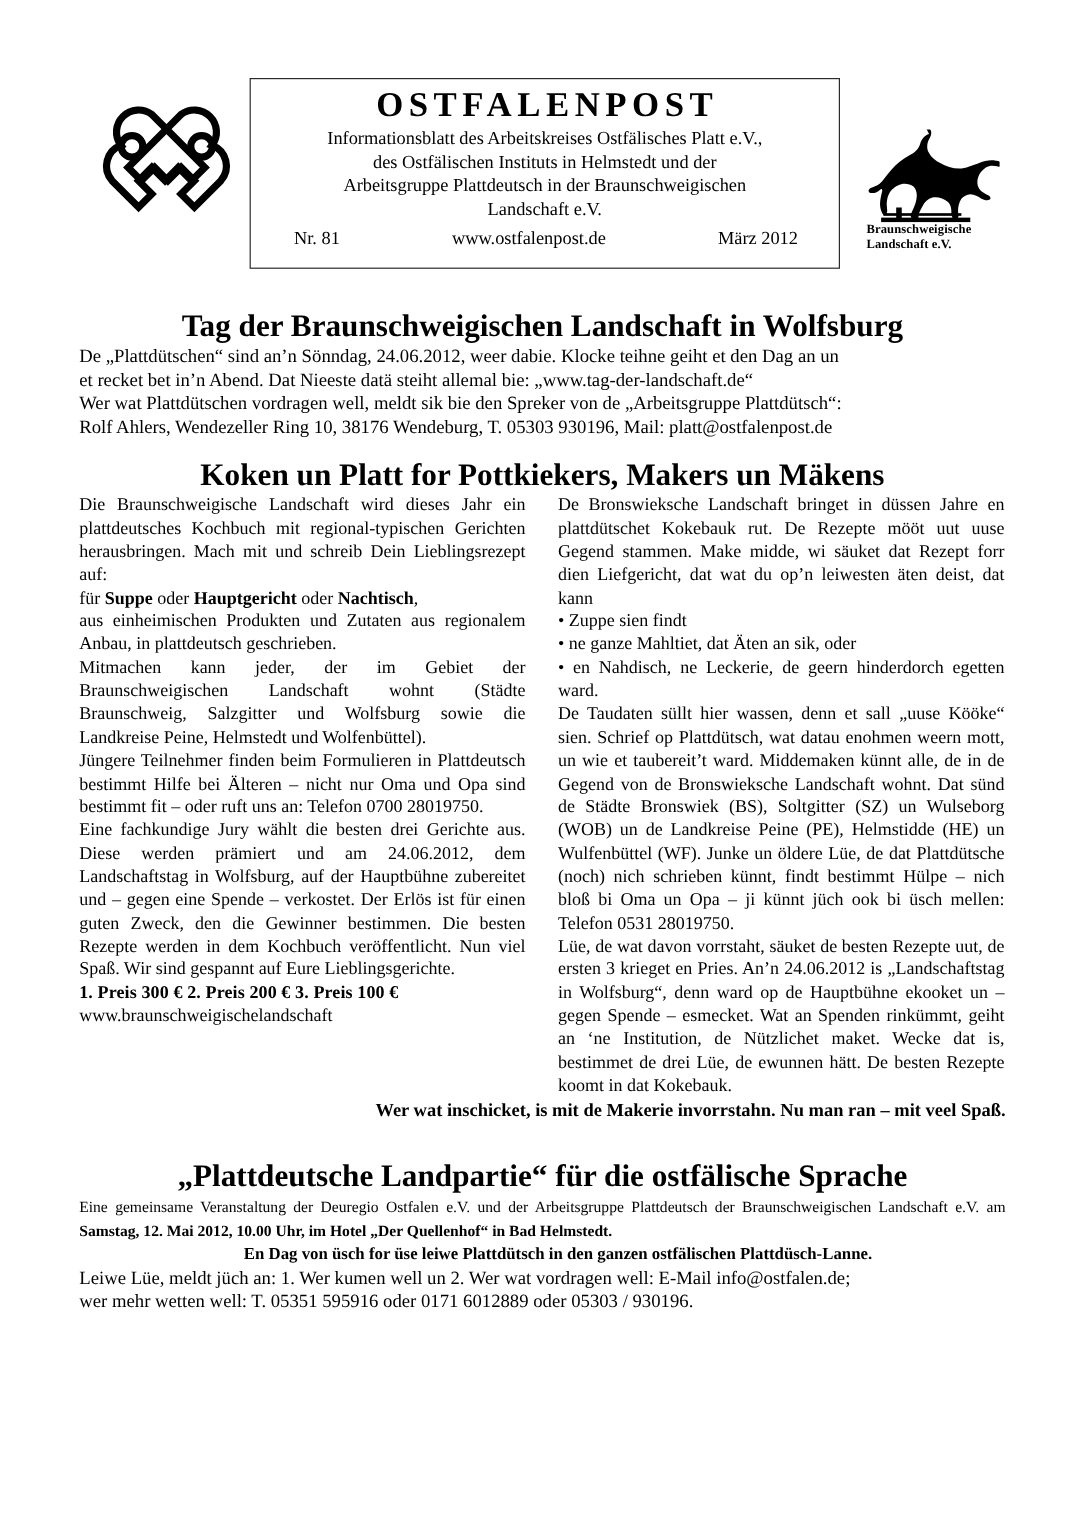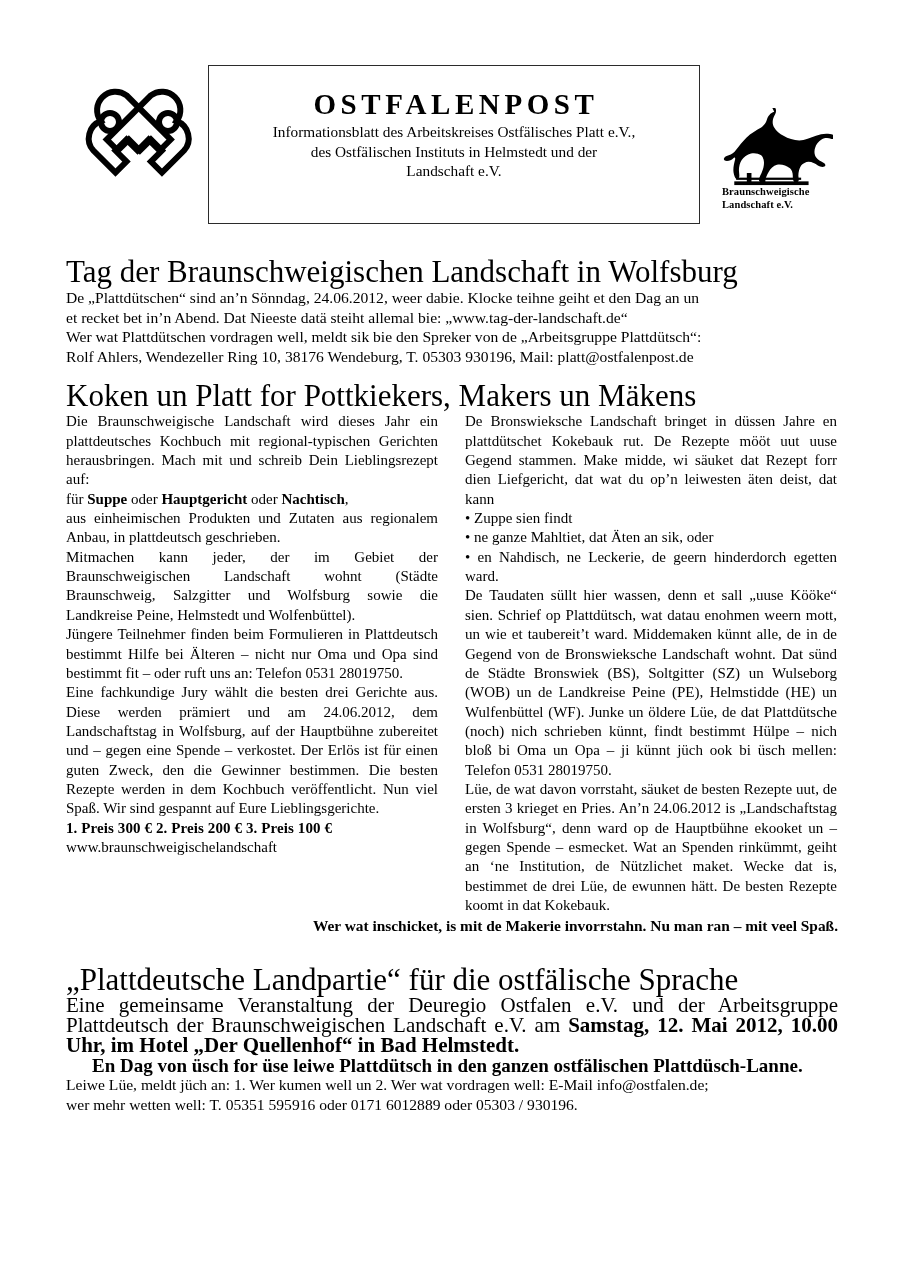--- a/index.html
+++ b/index.html
@@ -61,21 +61,21 @@
   }
   .headbox {
     position: absolute;
     left: 208px;
     top: 3px;
     width: 492px;
     height: 159px;
     border: 1.3px solid #2b2b2b;
     box-sizing: border-box;
     text-align: center;
-    padding-top: 21px;
+    padding-top: 5px;
   }
   .title-main {
     font-size: 29px;
     font-weight: bold;
     letter-spacing: 4.6px;
     line-height: 34px;
     padding-left: 4px;
     font-family: "Liberation Serif", serif;
   }
   .subtitle {
@@ -88,22 +88,23 @@
     justify-content: space-between;
     font-size: 15.3px;
     padding: 6px 34px 0 36px;
   }
 
   
   .content {
     padding: 0 66px 0 66px;
   }
   h2.article-title {
-    font-size: 31px;
-    font-weight: normal;
+    font-size: 26px;
+    font-weight: bold;
+    text-align: center;
     margin: 16px 0 2px 0;
     line-height: 28px;
   }
   p.body-line {
     font-size: 15.6px;
     line-height: 19.4px;
     margin: 0;
     text-align: left;
   }
   .article-1 { margin-top: 10px; }
@@ -138,28 +139,29 @@
   .center-bold {
     text-align: right;
     font-weight: bold;
     font-size: 15.4px;
     line-height: 20px;
     margin: 1px 0 0 0;
   }
   .indent-bold {
     font-weight: bold;
     text-indent: 26px;
-    font-size: 19px;
+    font-size: 14px;
     line-height: 19.6px;
     margin: 0;
+    text-align: center;
   }
   .article-3 { margin-top: 30px; }
   .just {
     text-align: justify;
-    font-size: 21px;
+    font-size: 13px;
     line-height: 19.8px;
     margin: 0;
   }
   b, strong { font-weight: bold; }
 </style>
 </head>
 <body>
 
 <div class="page">
 
@@ -179,21 +181,27 @@
           <circle cx="90" cy="38" r="9"></circle>
         </g>
       </svg>
     </div>
 
     <div class="headbox">
       <div class="title-main">OSTFALENPOST</div>
       <div class="subtitle">
         <div>Informationsblatt des Arbeitskreises Ostfälisches Platt e.V.,</div>
         <div>des Ostfälischen Instituts in Helmstedt und der</div>
+        <div>Arbeitsgruppe Plattdeutsch in der Braunschweigischen</div>
         <div>Landschaft e.V.</div>
+      </div>
+      <div class="issue-row">
+        <span>Nr. 81</span>
+        <span>www.ostfalenpost.de</span>
+        <span>März 2012</span>
       </div>
     </div>
 
     <div class="logo-right">
       <div class="horse-wrap">
         <svg viewBox="0 0 120 84" width="112" height="78" aria-hidden="true">
           <path fill="#000" d="M57 4 c-4 1 -7 5 -8 9 c-1 3 -3 6 -6 8 c-5 3 -11 6 -16 11 c-4 4 -8 9 -11 13 c-2 3 -5 5 -8 6 c-2 1 -4 1 -5 3 c-1 2 1 3 3 3 c3 0 5 -1 7 -3 c1 -1 2 -1 2 1 c-1 4 -2 8 -2 12 c0 3 1 6 2 8 c1 2 3 2 4 0 c1 -2 0 -5 0 -8 c0 -4 1 -8 3 -11 c2 -3 6 -6 10 -7 c4 -1 8 0 11 2 c2 2 3 5 3 8 c0 5 -2 10 -4 14 c-1 2 -2 4 -1 6 c1 2 4 2 5 0 c2 -3 3 -7 5 -10 c2 -4 5 -7 9 -8 c5 -1 10 1 14 4 c2 2 3 5 3 8 c0 2 0 4 1 6 c1 2 4 2 5 0 c1 -2 0 -4 0 -6 c0 -4 1 -8 3 -11 c2 -2 5 -4 8 -4 c4 0 7 2 10 4 c2 1 5 2 7 1 c2 -1 1 -3 -1 -4 c-3 -2 -6 -3 -8 -6 c-2 -3 -2 -7 -1 -10 c1 -4 4 -7 7 -9 c3 -2 7 -2 10 -1 c2 1 4 0 4 -2 c0 -2 -3 -3 -5 -3 c-5 -1 -10 0 -15 2 c-6 2 -12 5 -18 5 c-6 0 -12 -2 -17 -5 c-4 -2 -8 -5 -10 -9 c-2 -3 -2 -7 -1 -10 c1 -3 3 -5 3 -8 c0 -3 -2 -5 -5 -5 Z"></path>
           <path fill="#000" d="M30 70 l0 10 M45 72 l0 9" stroke="#000" stroke-width="5"></path>
           <rect x="14" y="79" width="80" height="4" fill="#000"></rect>
           <rect x="16" y="75" width="70" height="2.4" fill="#000"></rect>
@@ -219,21 +227,21 @@
     <div class="article-2">
       <h2 class="article-title">Koken un Platt for Pottkiekers, Makers un Mäkens</h2>
 
       <div class="twocol">
 
         <div class="col">
           <p>Die Braunschweigische Landschaft wird dieses Jahr ein plattdeutsches Kochbuch mit regional-typischen Gerichten herausbringen. Mach mit und schreib Dein Lieblingsrezept auf:</p>
           <p class="noj"><span>für </span><b>Suppe</b><span> oder </span><b>Hauptgericht</b><span> oder </span><b>Nachtisch</b><span>,</span></p>
           <p>aus einheimischen Produkten und Zutaten aus regionalem Anbau, in plattdeutsch geschrieben.</p>
           <p>Mitmachen kann jeder, der im Gebiet der Braunschweigischen Landschaft wohnt (Städte Braunschweig, Salzgitter und Wolfsburg sowie die Landkreise Peine, Helmstedt und Wolfenbüttel).</p>
-          <p>Jüngere Teilnehmer finden beim Formulieren in Plattdeutsch bestimmt Hilfe bei Älteren – nicht nur Oma und Opa sind bestimmt fit – oder ruft uns an: Telefon 0531 28019750.</p>
+          <p>Jüngere Teilnehmer finden beim Formulieren in Plattdeutsch bestimmt Hilfe bei Älteren – nicht nur Oma und Opa sind bestimmt fit – oder ruft uns an: Telefon 0700 28019750.</p>
           <p>Eine fachkundige Jury wählt die besten drei Gerichte aus. Diese werden prämiert und am 24.06.2012, dem Landschaftstag in Wolfsburg, auf der Hauptbühne zubereitet und – gegen eine Spende – verkostet. Der Erlös ist für einen guten Zweck, den die Gewinner bestimmen. Die besten Rezepte werden in dem Kochbuch veröffentlicht. Nun viel Spaß. Wir sind gespannt auf Eure Lieblingsgerichte.</p>
           <p class="prize-line">1. Preis 300 €   2. Preis 200 €   3. Preis 100 €</p>
           <p class="noj">www.braunschweigischelandschaft</p>
         </div>
 
         <div class="col">
           <p>De Bronswieksche Landschaft bringet in düssen Jahre en plattdütschet Kokebauk rut. De Rezepte mööt uut uuse Gegend stammen. Make midde, wi säuket dat Rezept forr dien Liefgericht, dat wat du op’n leiwesten äten deist, dat kann</p>
           <p class="noj">• Zuppe sien findt</p>
           <p class="noj">• ne ganze Mahltiet, dat Äten an sik, oder</p>
           <p>• en Nahdisch, ne Leckerie, de geern hinderdorch egetten ward.</p>

